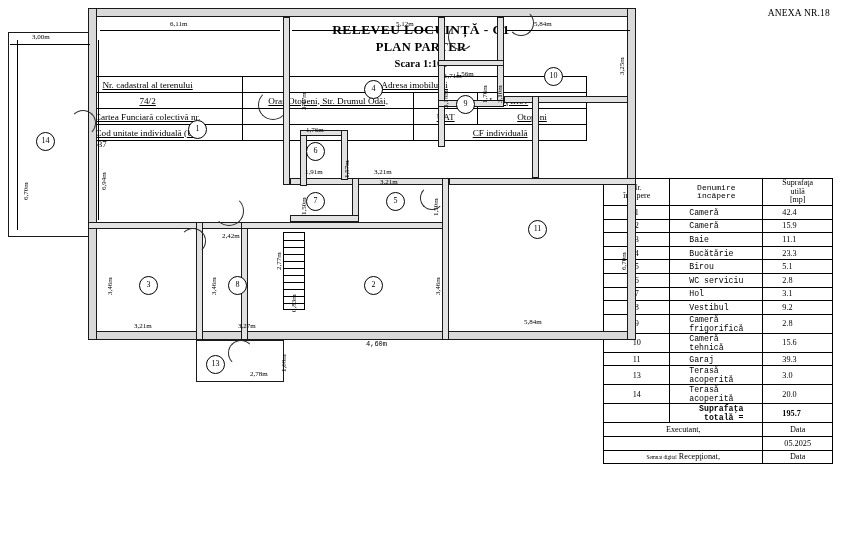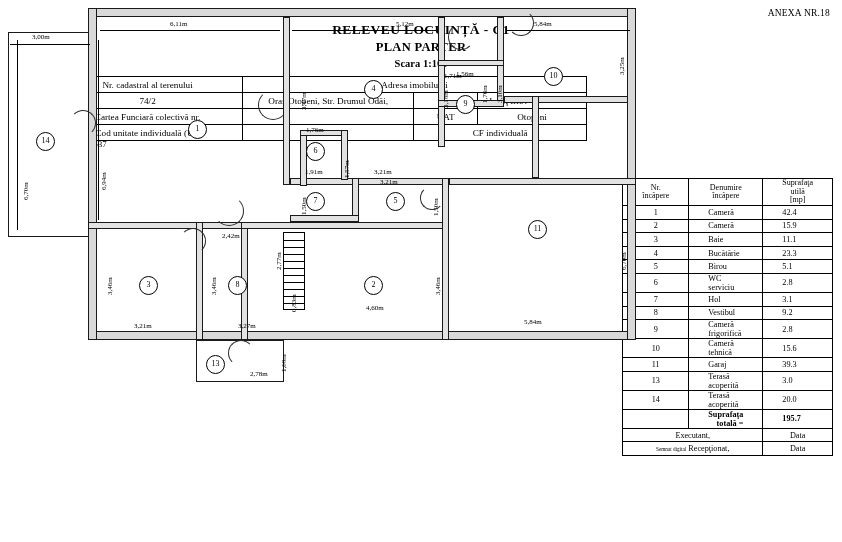--- a/index.html
+++ b/index.html
@@ -44,20 +44,21 @@
     margin-top: 3px;
     font-weight: bold;
   }
 
   
   #info-table {
     left: 52px; top: 76px;
     width: 535px;
     border-collapse: collapse;
     font-size: 9.2px;
+    text-decoration: underline;
   }
   #info-table td {
     border: 1px solid #000;
     padding: 1px 3px;
     height: 13px;
     text-align: center;
     vertical-align: middle;
   }
   .tleft { text-align: left !important; padding-left: 6px !important; }
 
@@ -81,21 +82,21 @@
   }
   #schedule th {
     font-weight: normal;
     text-align: center;
     font-size: 8px;
     line-height: 1.05;
     height: 26px;
   }
   .c-num { width: 26px; text-align: center; }
   .c-area { width: 44px; }
-  .c-name { text-align: left; }
+  .c-name { text-align: left; font-family: Liberation Mono, monospace; }
   .row-total td { font-weight: bold; }
   .row-total .c-name { text-align: right; padding-right: 6px; }
   .sig-cell {
     text-align: center;
     height: 13px;
   }
   .sig-tall { height: 42px; vertical-align: top; }
   .sig-date {
     text-align: center;
     vertical-align: bottom;
@@ -275,20 +276,24 @@
           <td class="c-area">20.0</td>
         </tr>
     <tr class="row-total">
       <td class="c-num"></td>
       <td class="c-name">Suprafaţa totală =</td>
       <td class="c-area">195.7</td>
     </tr>
     <tr>
       <td class="sig-cell" colspan="2">Executant,</td>
       <td class="sig-cell">Data</td>
+    </tr>
+    <tr>
+      <td class="sig-tall" colspan="2"></td>
+      <td class="sig-date">05.2025</td>
     </tr>
     <tr>
       <td class="sig-cell" colspan="2">
         <span class="tiny">Semnat digital</span>
         <span>Recepţionat,</span>
       </td>
       <td class="sig-cell">Data</td>
     </tr>
   </tbody>
     </table>
@@ -393,21 +398,21 @@
     <div class="dim vert" style="left:300px; top:215px;">1,50m</div>
     <div class="dim vert" style="left:432px; top:216px;">1,50m</div>
     <div class="dim" style="left:222px; top:232px;">2,42m</div>
     <div class="dim vert" style="left:275px; top:270px;">2,77m</div>
     <div class="dim vert" style="left:290px; top:312px;">0,83m</div>
     <div class="dim vert" style="left:106px; top:295px;">3,46m</div>
     <div class="dim vert" style="left:210px; top:295px;">3,46m</div>
     <div class="dim vert" style="left:434px; top:295px;">3,46m</div>
     <div class="dim" style="left:134px; top:322px;">3,21m</div>
     <div class="dim" style="left:238px; top:322px;">3,27m</div>
-    <div class="dim" style="left:366px; top:304px;">4,60m</div>
+    <div class="dim" style="left:366px; top:340px;font-family:Liberation Mono, monospace;">4,60m</div>
     <div class="dim" style="left:524px; top:318px;">5,84m</div>
     <div class="dim vert" style="left:620px; top:270px;">6,70m</div>
     <div class="dim vert" style="left:618px; top:75px;">3,25m</div>
     <div class="dim" style="left:250px; top:370px;">2,78m</div>
     <div class="dim vert" style="left:280px; top:372px;">1,08m</div>
 
   </div>
 </div>
 
 </body></html>

